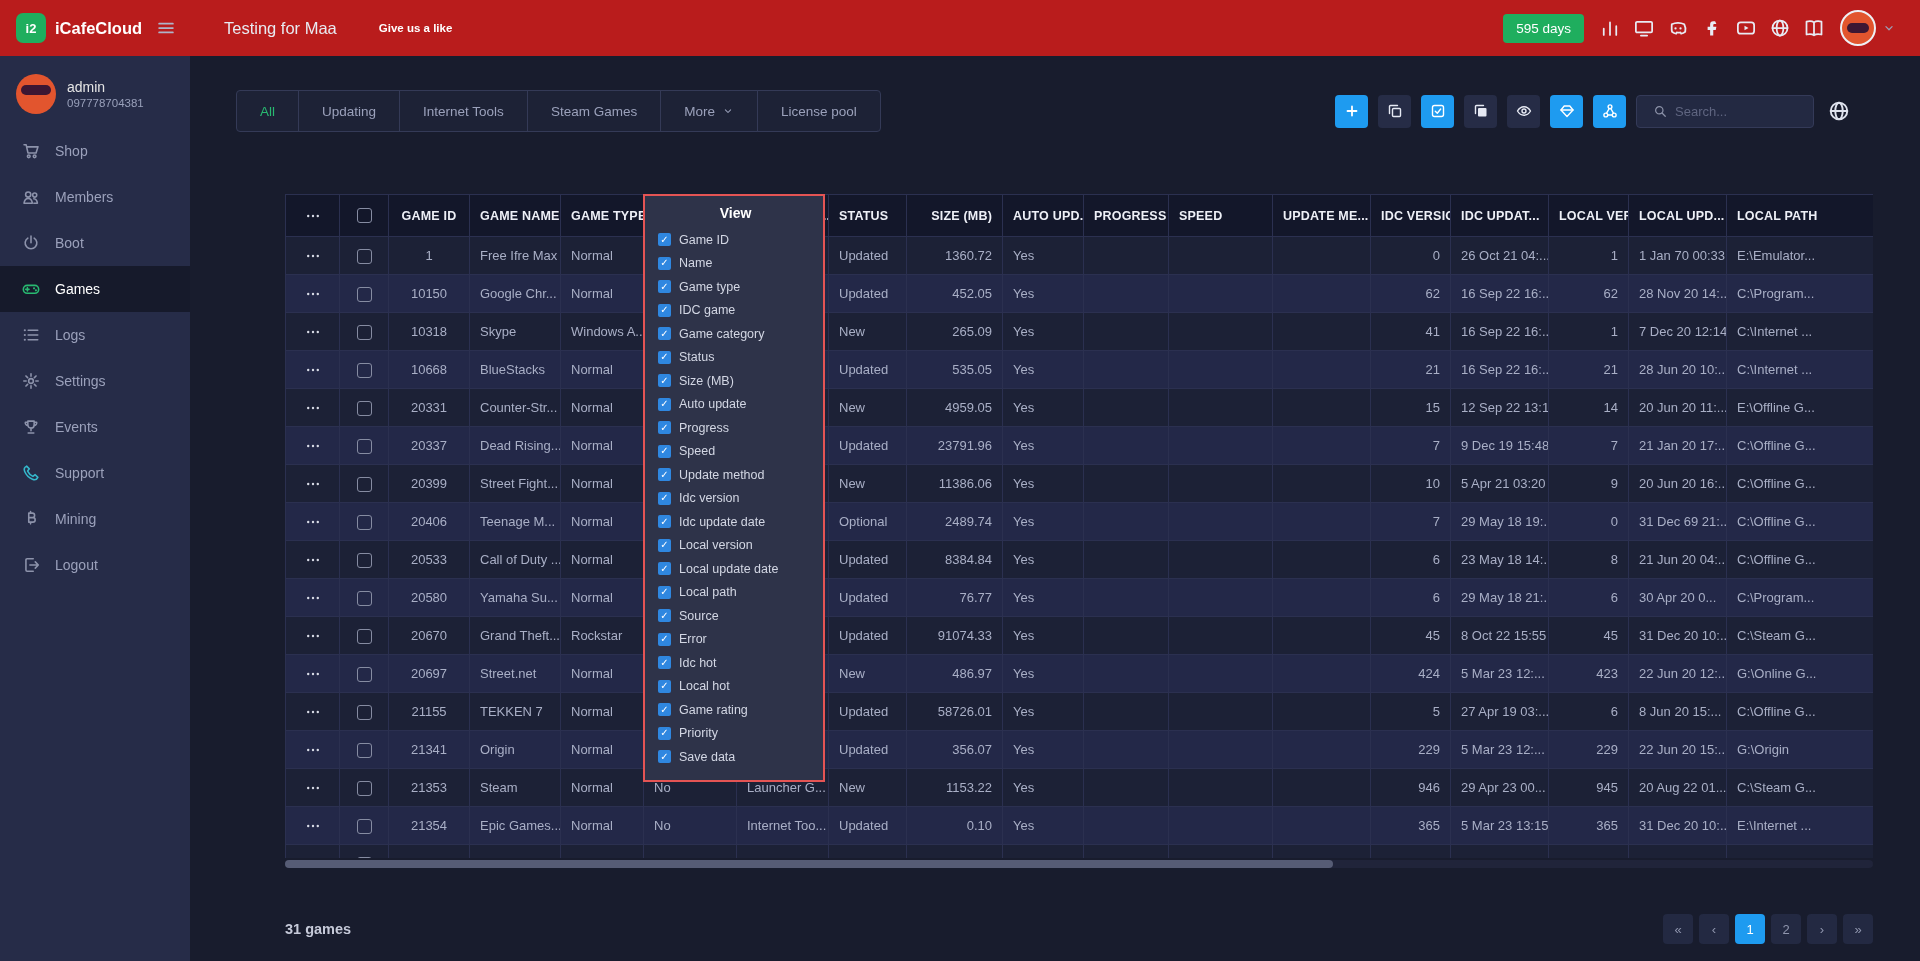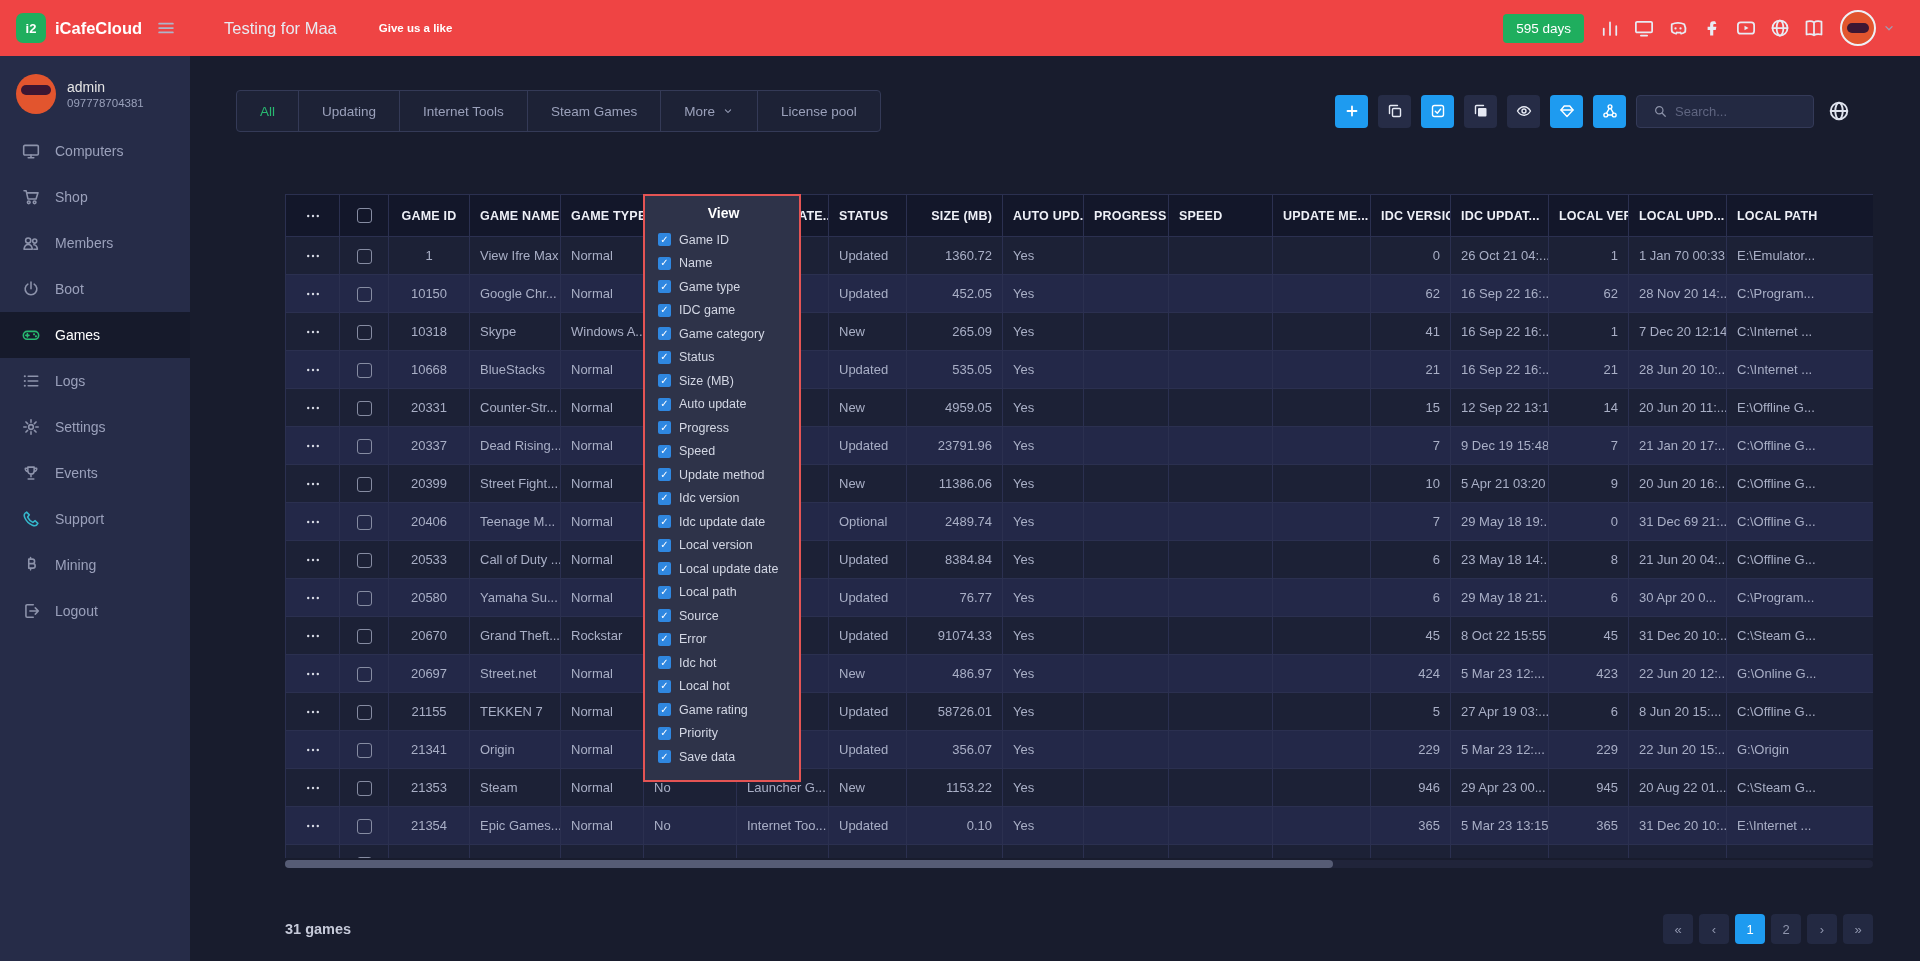--- a/index.html
+++ b/index.html
@@ -1,21 +1,21 @@
 <!DOCTYPE html>
 <html><head>
 <meta charset="utf-8">
 <style>
   *{margin:0;padding:0;box-sizing:border-box}
   html,body{width:1920px;height:961px;overflow:hidden;background:#181c2d;font-family:"Liberation Sans",sans-serif}
   .icon{display:inline-flex;align-items:center;justify-content:center}
   .icon svg{width:100%;height:100%}
 
   
-  .topbar{position:fixed;top:0;left:0;width:1920px;height:56px;background:#ef4444;display:flex;align-items:center;z-index:60}
+  .topbar{position:fixed;top:0;left:0;width:1920px;height:56px;background:#b91c1c;display:flex;align-items:center;z-index:60}
   .brand{width:190px;height:100%;display:flex;align-items:center;padding-left:16px;gap:9px;flex:0 0 auto}
   .logo{width:30px;height:30px;border-radius:7px;background:#1fae5e;color:#fff;font-weight:bold;font-size:13px;display:flex;align-items:center;justify-content:center;flex:0 0 auto}
   .brand-name{color:#fff;font-weight:700;font-size:16.5px;white-space:nowrap}
   .hamburger{width:20px;height:20px;color:#aeb4c9;margin-left:auto;margin-right:14px;cursor:pointer}
   .topbar-title{color:#e8eaf1;font-size:16.5px;margin-left:34px;white-space:nowrap}
   .like{color:#ffffff;font-size:11.5px;font-weight:700;margin-left:42px;cursor:pointer;white-space:nowrap}
   .topbar-right{margin-left:auto;display:flex;align-items:center;gap:16px;padding-right:24px}
   .days-btn{background:#1fae5e;color:#fff;font-size:13.5px;padding:7px 13px;border-radius:4px;cursor:pointer;white-space:nowrap}
   .tb-icons{display:flex;align-items:center;gap:14px}
   .tb-icon{width:20px;height:20px;color:#e8ebf4;cursor:pointer}
@@ -68,21 +68,21 @@
   .c-right{text-align:right}
   .c-center{text-align:center}
   .cell-actions,.th-act{text-align:center}
   .dots{width:16px;height:16px;color:#d8dbe6;vertical-align:middle}
   .cbx-cell,.th-cb{text-align:center}
   .rowcbx{display:inline-block;width:15px;height:15px;border:1.5px solid #868ca2;border-radius:3px;vertical-align:middle;cursor:pointer}
   .hscroll{height:8px;background:#20243a;margin-top:2px;border-radius:4px;position:relative}
   .hscroll-thumb{position:absolute;left:0;top:0;height:8px;width:66%;background:#565c75;border-radius:4px;cursor:pointer}
 
   
-  .view-pop{position:absolute;left:358px;top:0;width:158px;height:588px;background:#2e3349;border:2px solid #e45454;z-index:30;padding:9px 10px 0 13px}
+  .view-pop{position:absolute;left:358px;top:0;width:182px;height:588px;background:#2e3349;border:2px solid #e45454;z-index:30;padding:9px 10px 0 13px}
   .view-title{color:#fff;text-align:center;font-weight:700;font-size:14px;margin-bottom:7px}
   .view-item{display:flex;align-items:center;gap:8px;height:23.5px;color:#d3d7e4;font-size:12.5px;cursor:pointer;white-space:nowrap}
   .bluecb{width:13px;height:13px;background:#2f87e0;border-radius:2px;color:#fff;display:flex;align-items:center;justify-content:center;flex:0 0 auto}
   .bluecb::after{content:"\2713";font-size:10px;line-height:1}
 
   
   .foot{display:flex;align-items:center;margin:46px 0 0 95px;width:1588px}
   .count{color:#c6cad9;font-size:14.5px;font-weight:700}
   .pager{margin-left:auto;display:flex;gap:6px}
   .page-btn{min-width:30px;height:30px;padding:0 8px;border-radius:4px;background:#232942;color:#8f95ad;display:flex;align-items:center;justify-content:center;font-size:13px;cursor:pointer}
@@ -161,29 +161,20 @@
 
 <div class="sidebar">
   <div class="side-user">
     <div class="avatar side-avatar"></div>
     <div>
       <div class="side-user-name">admin</div>
       <div class="side-user-id">097778704381</div>
     </div>
   </div>
   <nav id="side-menu">
-      <div class="side-item">
-        <span class="icon s-ic">
-          <svg viewBox="0 0 16 16" fill="none" stroke="currentColor" stroke-width="1.4" stroke-linecap="round" stroke-linejoin="round">
-            <rect x="1.5" y="3" width="13" height="8.5" rx="1"></rect>
-            <path d="M5.5 14h5M8 11.5V14"></path>
-          </svg>
-        </span>
-        <span>Computers</span>
-      </div>
       <div class="side-item">
         <span class="icon s-ic">
           <svg viewBox="0 0 16 16" fill="none" stroke="currentColor" stroke-width="1.4" stroke-linecap="round" stroke-linejoin="round">
             <path d="M1.8 2.5h1.9l1.6 7.2h7.2l1.7-5.4H4.4"></path>
             <circle cx="6" cy="12.7" r="1.2"></circle>
             <circle cx="11.2" cy="12.7" r="1.2"></circle>
           </svg>
         </span>
         <span>Shop</span>
       </div>
@@ -435,21 +426,21 @@
             <tr>
               <td class="cell-actions"><span class="icon dots">
                   <svg viewBox="0 0 16 16" fill="none" stroke="currentColor" stroke-width="1.4" stroke-linecap="round" stroke-linejoin="round">
                     <circle cx="3.2" cy="8" r="1.2" fill="currentColor" stroke="none"></circle>
                     <circle cx="8" cy="8" r="1.2" fill="currentColor" stroke="none"></circle>
                     <circle cx="12.8" cy="8" r="1.2" fill="currentColor" stroke="none"></circle>
                   </svg>
                 </span></td>
               <td class="cbx-cell"><span class="rowcbx"></span></td>
               <td class="c-center">1</td>
-              <td class="">View Ifre Max</td>
+              <td class="">Free Ifre Max</td>
               <td class="">Normal</td>
               <td class=""></td>
               <td class=""></td>
               <td class="">Updated</td>
               <td class="c-right">1360.72</td>
               <td class="">Yes</td>
               <td class=""></td>
               <td class=""></td>
               <td class=""></td>
               <td class="c-right">0</td>

